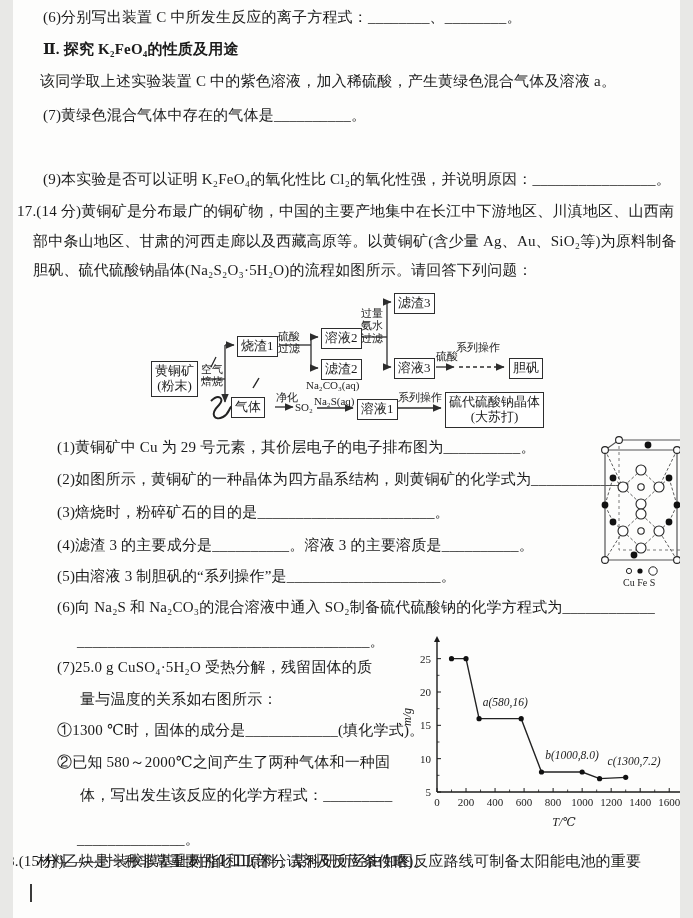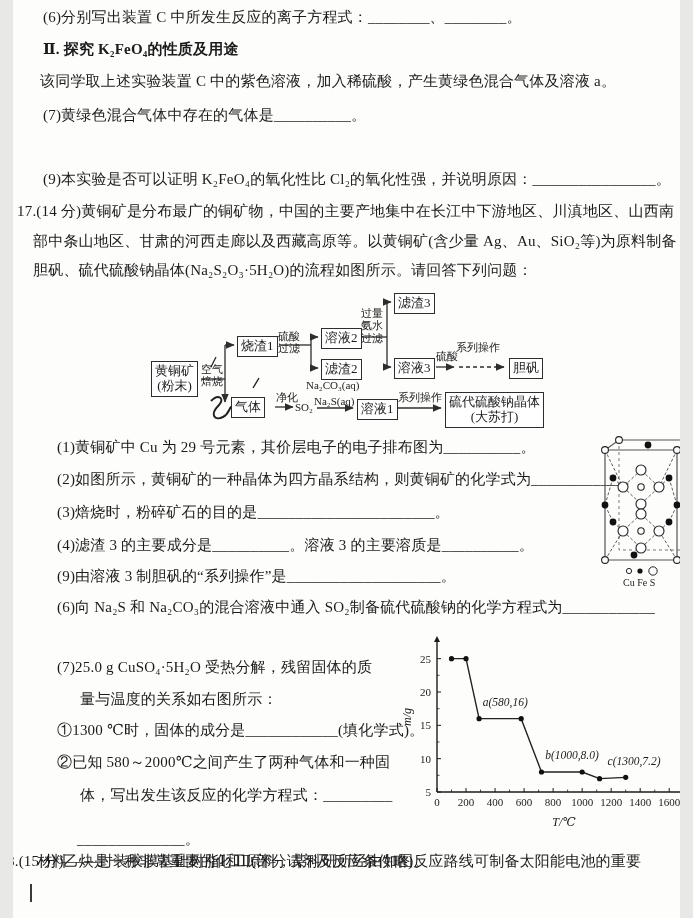--- a/index.html
+++ b/index.html
@@ -103,22 +103,23 @@
     <div class="fb" style="left:296px;top:103px">
       <div>硫代硫酸钠晶体</div>
       <div>(大苏打)</div>
     </div>
   </div>
 
   <div class="ln" style="left:44px;top:438px">(1)黄铜矿中 Cu 为 29 号元素，其价层电子的电子排布图为__________。</div>
   <div class="ln" style="left:44px;top:470px">(2)如图所示，黄铜矿的一种晶体为四方晶系结构，则黄铜矿的化学式为____________。</div>
   <div class="ln" style="left:44px;top:503px">(3)焙烧时，粉碎矿石的目的是_______________________。</div>
   <div class="ln" style="left:44px;top:536px">(4)滤渣 3 的主要成分是__________。溶液 3 的主要溶质是__________。</div>
-  <div class="ln" style="left:44px;top:567px">(9)由溶液 3 制胆矾的“系列操作”是____________________。</div>
+  <div class="ln" style="left:44px;top:567px">(5)由溶液 3 制胆矾的“系列操作”是____________________。</div>
   <div class="ln" style="left:44px;top:598px">(6)向 Na₂S 和 Na₂CO₃的混合溶液中通入 SO₂制备硫代硫酸钠的化学方程式为____________</div>
+  <div class="ln" style="left:64px;top:632px">______________________________________。</div>
   <div class="ln" style="left:44px;top:658px">(7)25.0 g CuSO₄·5H₂O 受热分解，残留固体的质</div>
   <div class="ln" style="left:67px;top:690px">量与温度的关系如右图所示：</div>
   <div class="ln" style="left:44px;top:721px">①1300 ℃时，固体的成分是____________(填化学式)。</div>
   <div class="ln" style="left:44px;top:753px">②已知 580～2000℃之间产生了两种气体和一种固</div>
   <div class="ln" style="left:67px;top:786px">体，写出发生该反应的化学方程式：_________</div>
   <div class="ln" style="left:64px;top:830px">______________。</div>
   <div class="ln" style="left:-6px;top:852px">8.(15 分)乙炔是一种非常重要的化工原料，某科研所经由如图反应路线可制备太阳能电池的重要</div>
   <div class="ln" style="left:24px;top:852px">材料——封装胶膜基础树脂Ⅰ和Ⅱ(部分试剂及反应条件略)。</div>
 
   <div class="fig" style="left:576px;top:430px">

